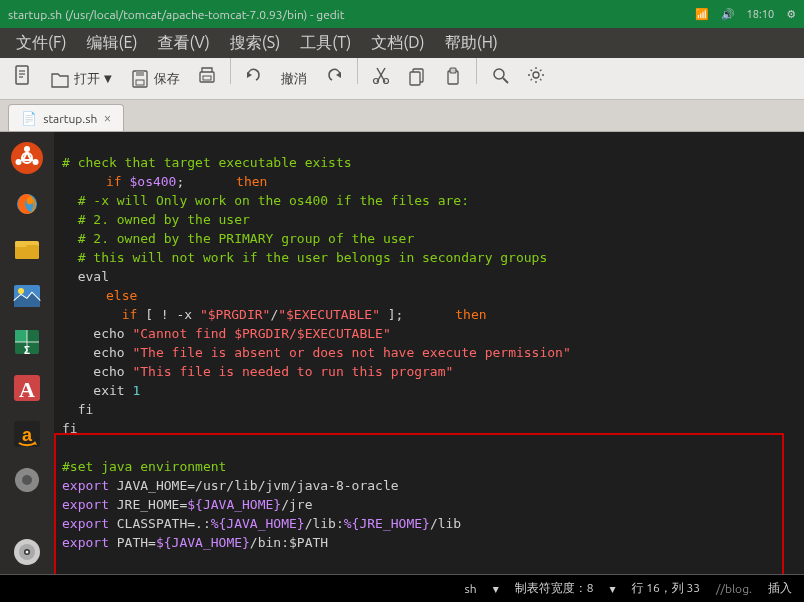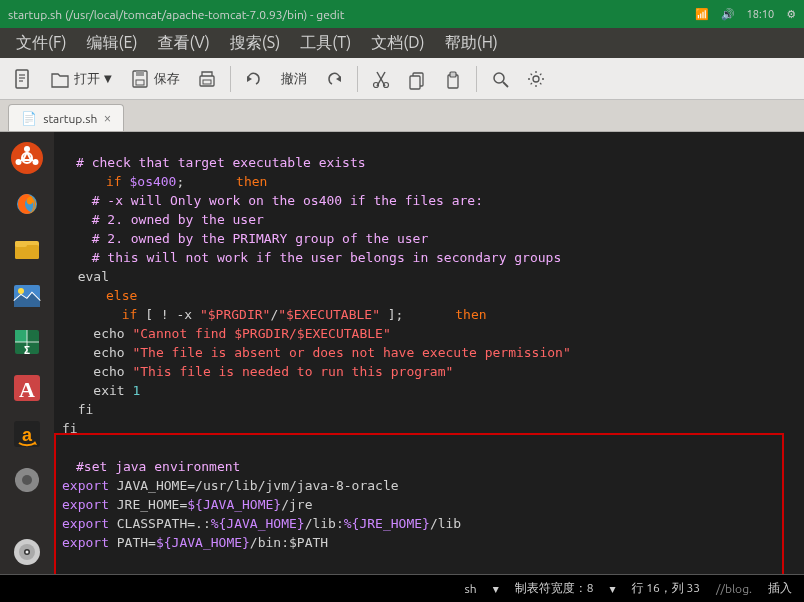--- a/index.html
+++ b/index.html
@@ -50,21 +50,20 @@
       padding: 2px 8px;
       cursor: pointer;
       border-radius: 3px;
     }
 
     
     .toolbar {
       background: #edeceb;
       height: 42px;
       display: flex;
-      align-items: center;
       padding: 0 6px;
       gap: 2px;
       border-bottom: 1px solid #c0bfbe;
     }
     .tb-btn {
       display: flex;
       align-items: center;
       justify-content: center;
       width: 34px;
       height: 34px;
@@ -167,21 +166,21 @@
       z-index: 10;
     }
 
     
     .c-white { color: #d0d0d0; }
     .c-purple { color: #cc88ff; }
     .c-cyan { color: #66cccc; }
     .c-string { color: #ff6666; }
     .c-keyword { color: #f97316; margin-left: 44px; }
     .c-var { color: #cc88ff; }
-    .c-comment { color: #f0abfc; margin-left: 14px; }
+    .c-comment { color: #84cc16; }
 
     
     .status-bar {
       background: #000000;
       height: 28px;
       display: flex;
       align-items: center;
       justify-content: flex-end;
       padding: 0 12px;
       color: #d0d0d0;

